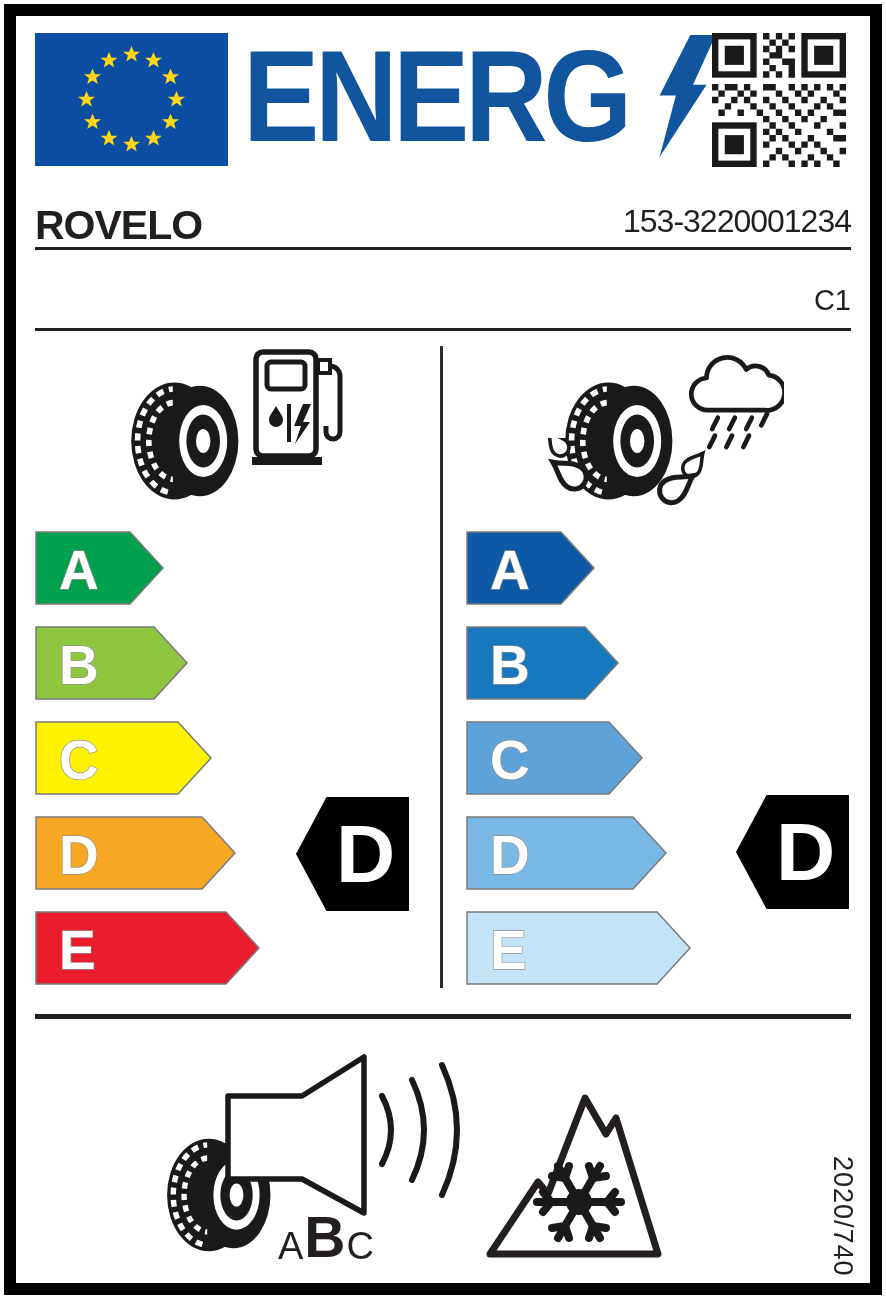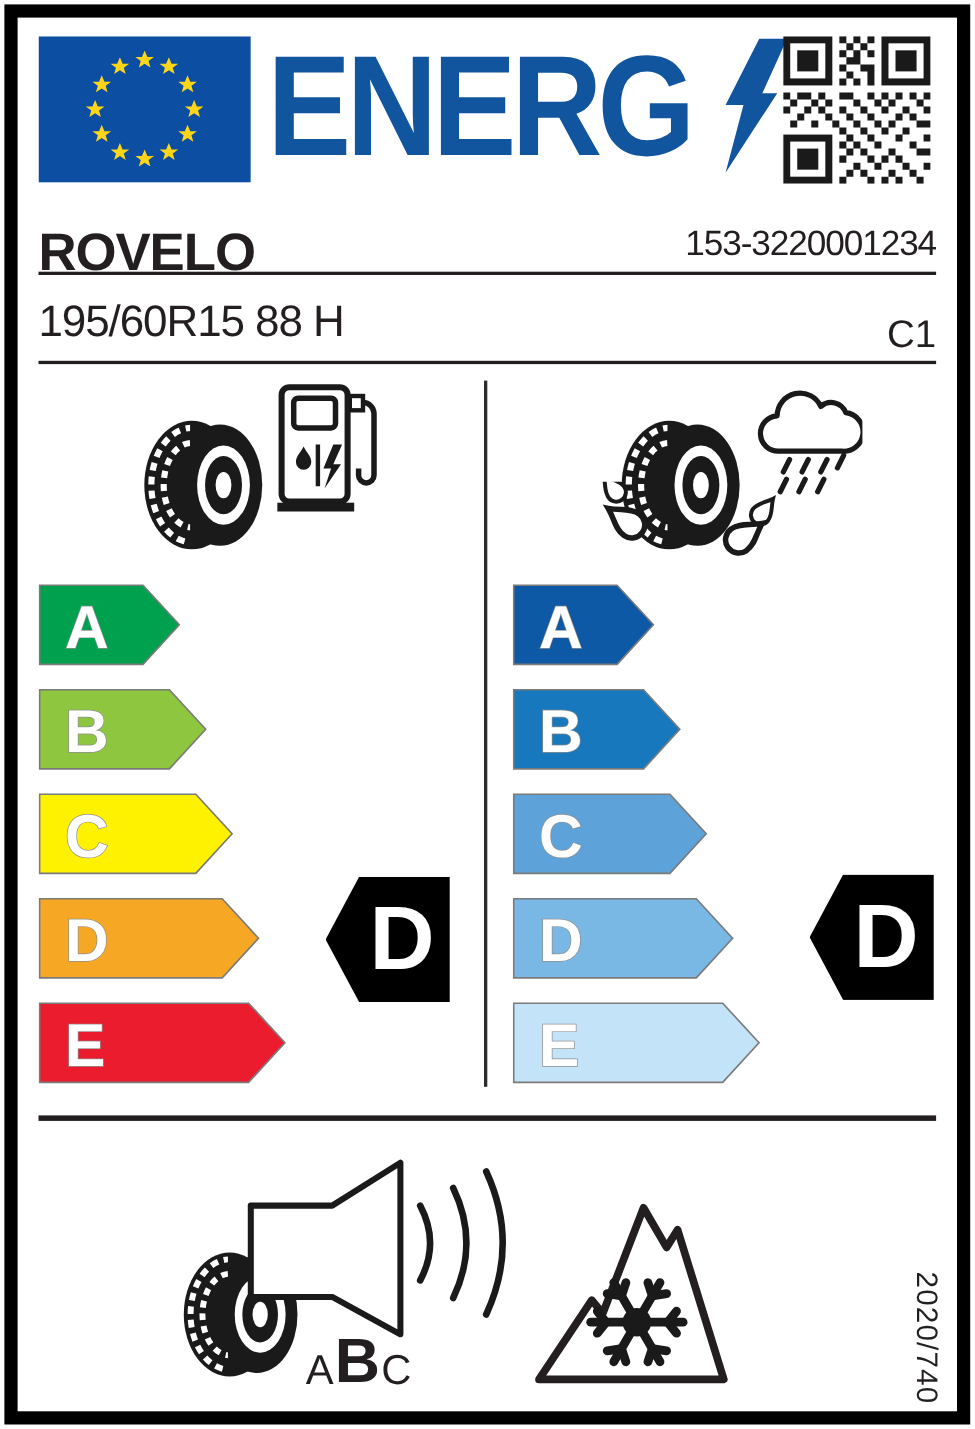--- a/index.html
+++ b/index.html
@@ -9,28 +9,28 @@
   .abs{position:absolute;}
 
   
   .eu-flag{left:35px;top:33px;width:193px;height:133px;}
   .energ{left:243px;top:30px;height:132px;display:flex;align-items:center;}
   .energ-text{font-size:130px;font-weight:bold;color:#10559e;letter-spacing:-5px;
               transform:scaleX(.88);transform-origin:left center;line-height:1;}
   .bolt{margin-left:-28px;}
   .qr{left:712px;top:33px;width:134px;height:134px;}
 
-  .brand{left:35px;top:202px;font-size:48px;font-weight:bold;letter-spacing:-1px;text-align:right;}
+  .brand{left:35px;top:202px;font-size:41px;font-weight:bold;letter-spacing:-1px;text-align:right;}
   .label-number{right:35px;top:203px;font-size:32px;letter-spacing:-1px;}
   .rule{left:35px;width:816px;height:3px;background:#231f20;}
   .rule-1{top:247px;}
   .rule-2{top:328px;}
   .rule-thick{top:1014px;height:5px;}
   .tire-size{left:35px;top:270px;font-size:40px;letter-spacing:-1px;}
-  .tire-class{right:35px;top:284px;font-size:35px;}
+  .tire-class{right:35px;top:284px;font-size:29px;}
 
   .vdivider{left:440px;top:346px;width:3px;height:642px;background:#2b2b2b;}
 
   .tire-icon{width:112px;height:150px;}
   .tire-left{left:128px;top:366px;}
   .tire-right{left:562px;top:366px;}
   .tire-noise{left:164px;top:1124px;width:108px;height:142px;}
   .pump{left:252px;top:348px;width:92px;height:130px;}
   .cloud{left:680px;top:348px;width:104px;height:112px;}
   .splashes{left:528px;top:438px;width:204px;height:80px;}
@@ -119,21 +119,20 @@
       <rect x="0" y="84" width="42" height="42"></rect>
         <rect x="6" y="90" width="30" height="30" fill="#fff"></rect>
         <rect x="12" y="96" width="18" height="18"></rect>
       <path d="M48 0h6v6h-6zM60 0h6v6h-6zM72 0h6v6h-6zM54 6h6v6h-6zM66 6h6v6h-6zM48 12h6v6h-6zM60 12h6v6h-6zM72 12h6v6h-6zM54 18h6v6h-6zM60 18h6v6h-6zM48 24h6v6h-6zM66 24h6v6h-6zM72 24h6v6h-6zM54 30h6v6h-6zM72 30h6v6h-6zM48 36h6v6h-6zM60 36h6v6h-6zM72 36h6v6h-6zM0 48h6v6h-6zM12 48h6v6h-6zM18 48h6v6h-6zM30 48h6v6h-6zM48 48h6v6h-6zM54 48h6v6h-6zM72 48h6v6h-6zM84 48h6v6h-6zM96 48h6v6h-6zM108 48h6v6h-6zM120 48h6v6h-6zM6 54h6v6h-6zM24 54h6v6h-6zM36 54h6v6h-6zM60 54h6v6h-6zM78 54h6v6h-6zM90 54h6v6h-6zM114 54h6v6h-6zM0 60h6v6h-6zM18 60h6v6h-6zM30 60h6v6h-6zM48 60h6v6h-6zM66 60h6v6h-6zM84 60h6v6h-6zM102 60h6v6h-6zM120 60h6v6h-6zM12 66h6v6h-6zM36 66h6v6h-6zM54 66h6v6h-6zM72 66h6v6h-6zM96 66h6v6h-6zM108 66h6v6h-6zM6 72h6v6h-6zM24 72h6v6h-6zM42 72h6v6h-6zM60 72h6v6h-6zM78 72h6v6h-6zM90 72h6v6h-6zM114 72h6v6h-6zM120 72h6v6h-6zM48 78h6v6h-6zM66 78h6v6h-6zM84 78h6v6h-6zM102 78h6v6h-6zM54 84h6v6h-6zM72 84h6v6h-6zM96 84h6v6h-6zM120 84h6v6h-6zM48 90h6v6h-6zM60 90h6v6h-6zM78 90h6v6h-6zM108 90h6v6h-6zM54 96h6v6h-6zM66 96h6v6h-6zM90 96h6v6h-6zM114 96h6v6h-6zM120 96h6v6h-6zM48 102h6v6h-6zM72 102h6v6h-6zM84 102h6v6h-6zM96 102h6v6h-6zM60 108h6v6h-6zM78 108h6v6h-6zM102 108h6v6h-6zM120 108h6v6h-6zM54 114h6v6h-6zM66 114h6v6h-6zM90 114h6v6h-6zM108 114h6v6h-6zM48 120h6v6h-6zM72 120h6v6h-6zM84 120h6v6h-6zM96 120h6v6h-6zM114 120h6v6h-6z"></path>
     </g>
   </svg>
 
   <div class="abs brand">ROVELO</div>
   <div class="abs label-number">153-3220001234</div>
   <div class="abs rule rule-1"></div>
-  <div class="abs tire-size">195/60R15 88 H</div>
   <div class="abs tire-class">C1</div>
   <div class="abs rule rule-2"></div>
 
   <svg class="abs tire-icon tire-left">
       <use href="#tire"></use>
     </svg>
 
   <svg class="abs pump" viewBox="0 0 92 130">
     <rect x="66" y="12" width="12" height="13" fill="#fff" stroke="#1a1a1a" stroke-width="4"></rect>
     <path d="M78,18 a10,10 0 0 1 10,10 v56 a7,7 0 1 1 -14,0 v-6" fill="none" stroke="#1a1a1a" stroke-width="5"></path>

